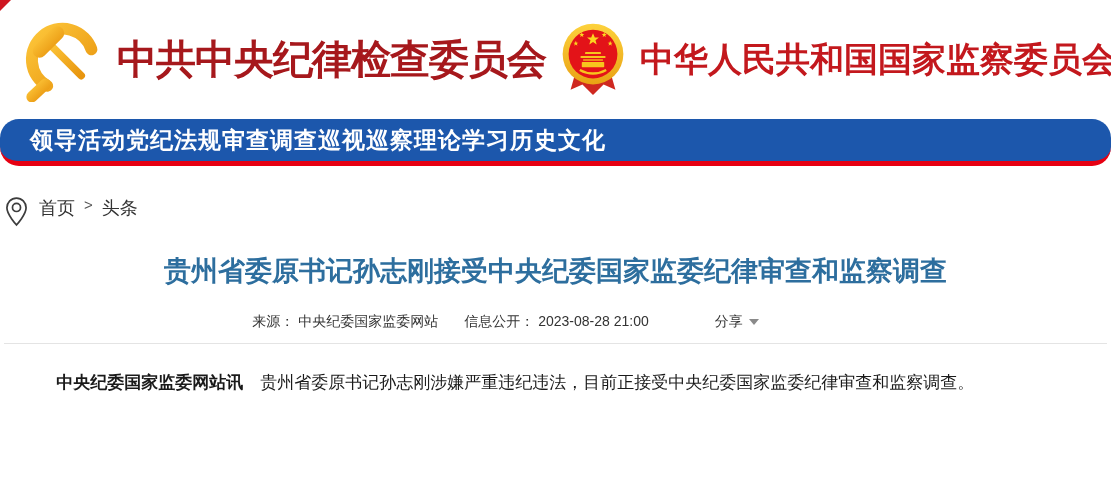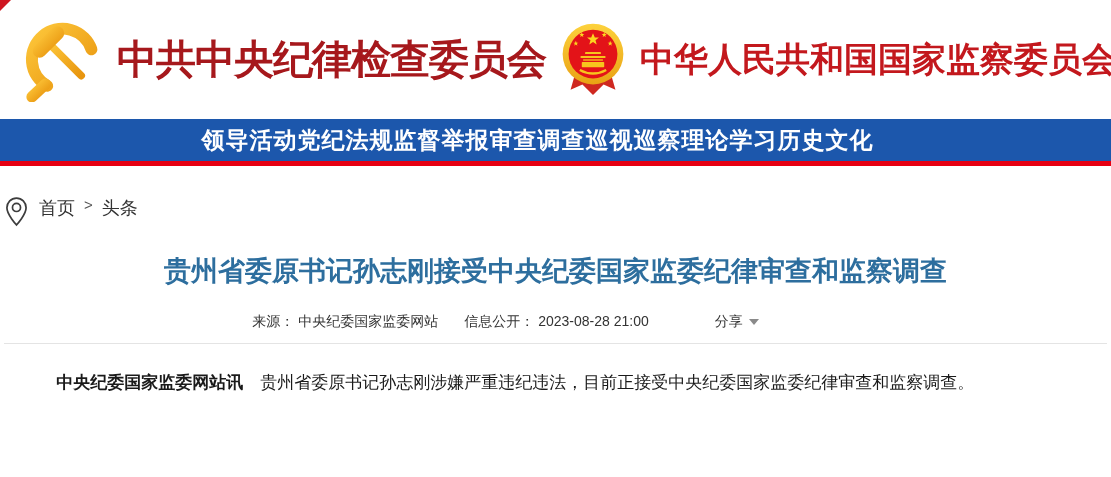--- a/index.html
+++ b/index.html
@@ -18,22 +18,22 @@
   .emblem{display:flex;align-items:center;justify-content:center;}
   .emblem-party{margin-right:12px;}
   .emblem-national{margin-right:14px;}
   .org h1{margin:0;font-weight:bold;white-space:nowrap;
        font-family:"Liberation Serif","DejaVu Serif",serif;}
   .org-left h1{font-size:40px;color:#a6181c;letter-spacing:-1px;}
   .org-right h1{font-size:34px;color:#c3181d;}
 
   
   nav{height:42px;background:#1c57ac;border-bottom:5px solid #e60012;
-      display:flex;align-items:center;justify-content:center;
-      padding:0 66px 0 30px;}
+      display:flex;align-items:center;justify-content:flex-start;
+      padding:0 66px 0 30px;border-radius:19px;}
   nav a{color:#fff;font-size:23px;font-weight:bold;letter-spacing:1px;
       text-decoration:none;cursor:pointer;white-space:nowrap;
       font-family:"Liberation Serif","DejaVu Serif",serif;}
 
   
   .breadcrumb{margin:30px 0 0 5px;display:flex;align-items:flex-start;
       font-size:18px;color:#333;}
   .pin{margin-right:11px;display:flex;}
   .breadcrumb a{color:#333;text-decoration:none;cursor:pointer;}
   .crumb-sep{margin:0 9px;color:#555;font-size:15px;}
@@ -109,21 +109,20 @@
         <path d="M30 74 q20 11 40 0" stroke="#f7c51d" stroke-width="3.5" fill="none"></path>
       </svg>
     </span>
     <h1>中华人民共和国国家监察委员会</h1>
   </div>
 </header>
 
 <nav>
   <a>领导活动</a>
   <a>党纪法规</a>
-  <a>监督举报</a>
   <a>审查调查</a>
   <a>巡视巡察</a>
   <a>理论学习</a>
   <a>历史文化</a>
 </nav>
 
 <div class="breadcrumb">
   <span class="pin">
     <svg width="23" height="31" viewBox="0 0 24 32">
       <path d="M12 2 C6.5 2 2 6.6 2 12.2 c0 7.2 10 17.8 10 17.8 s10 -10.6 10 -17.8 C22 6.6 17.5 2 12 2 Z" fill="none" stroke="#3d3d3d" stroke-width="1.8"></path>

